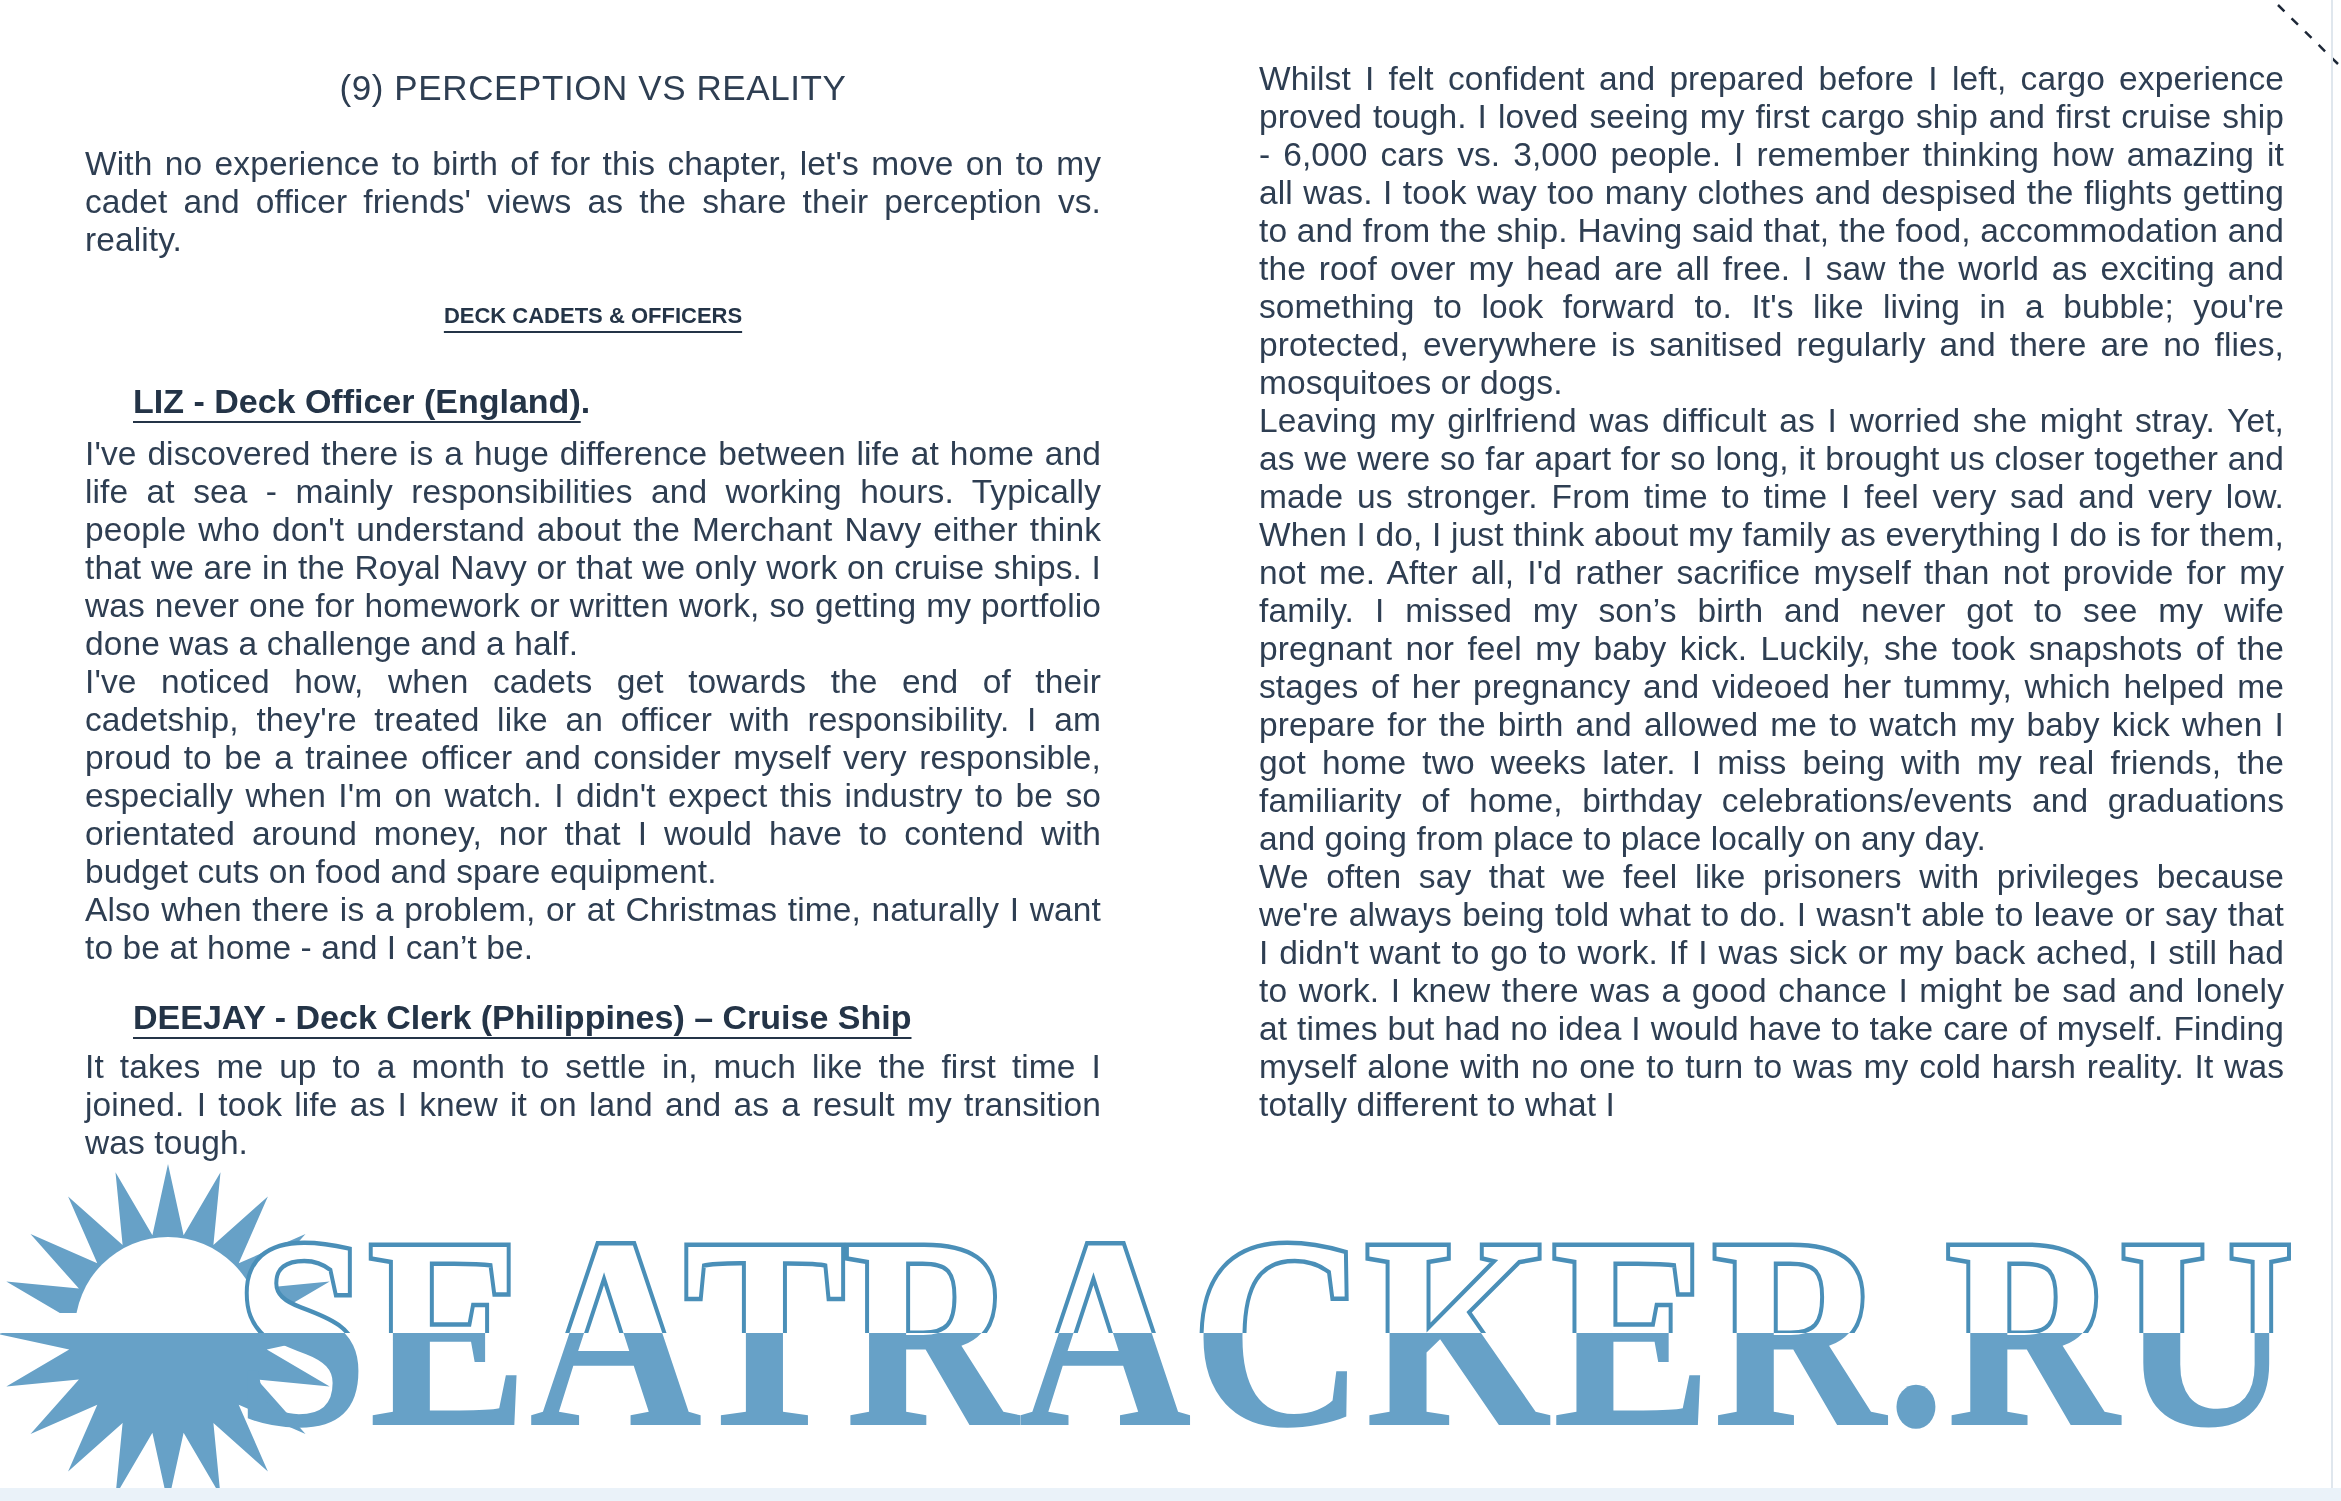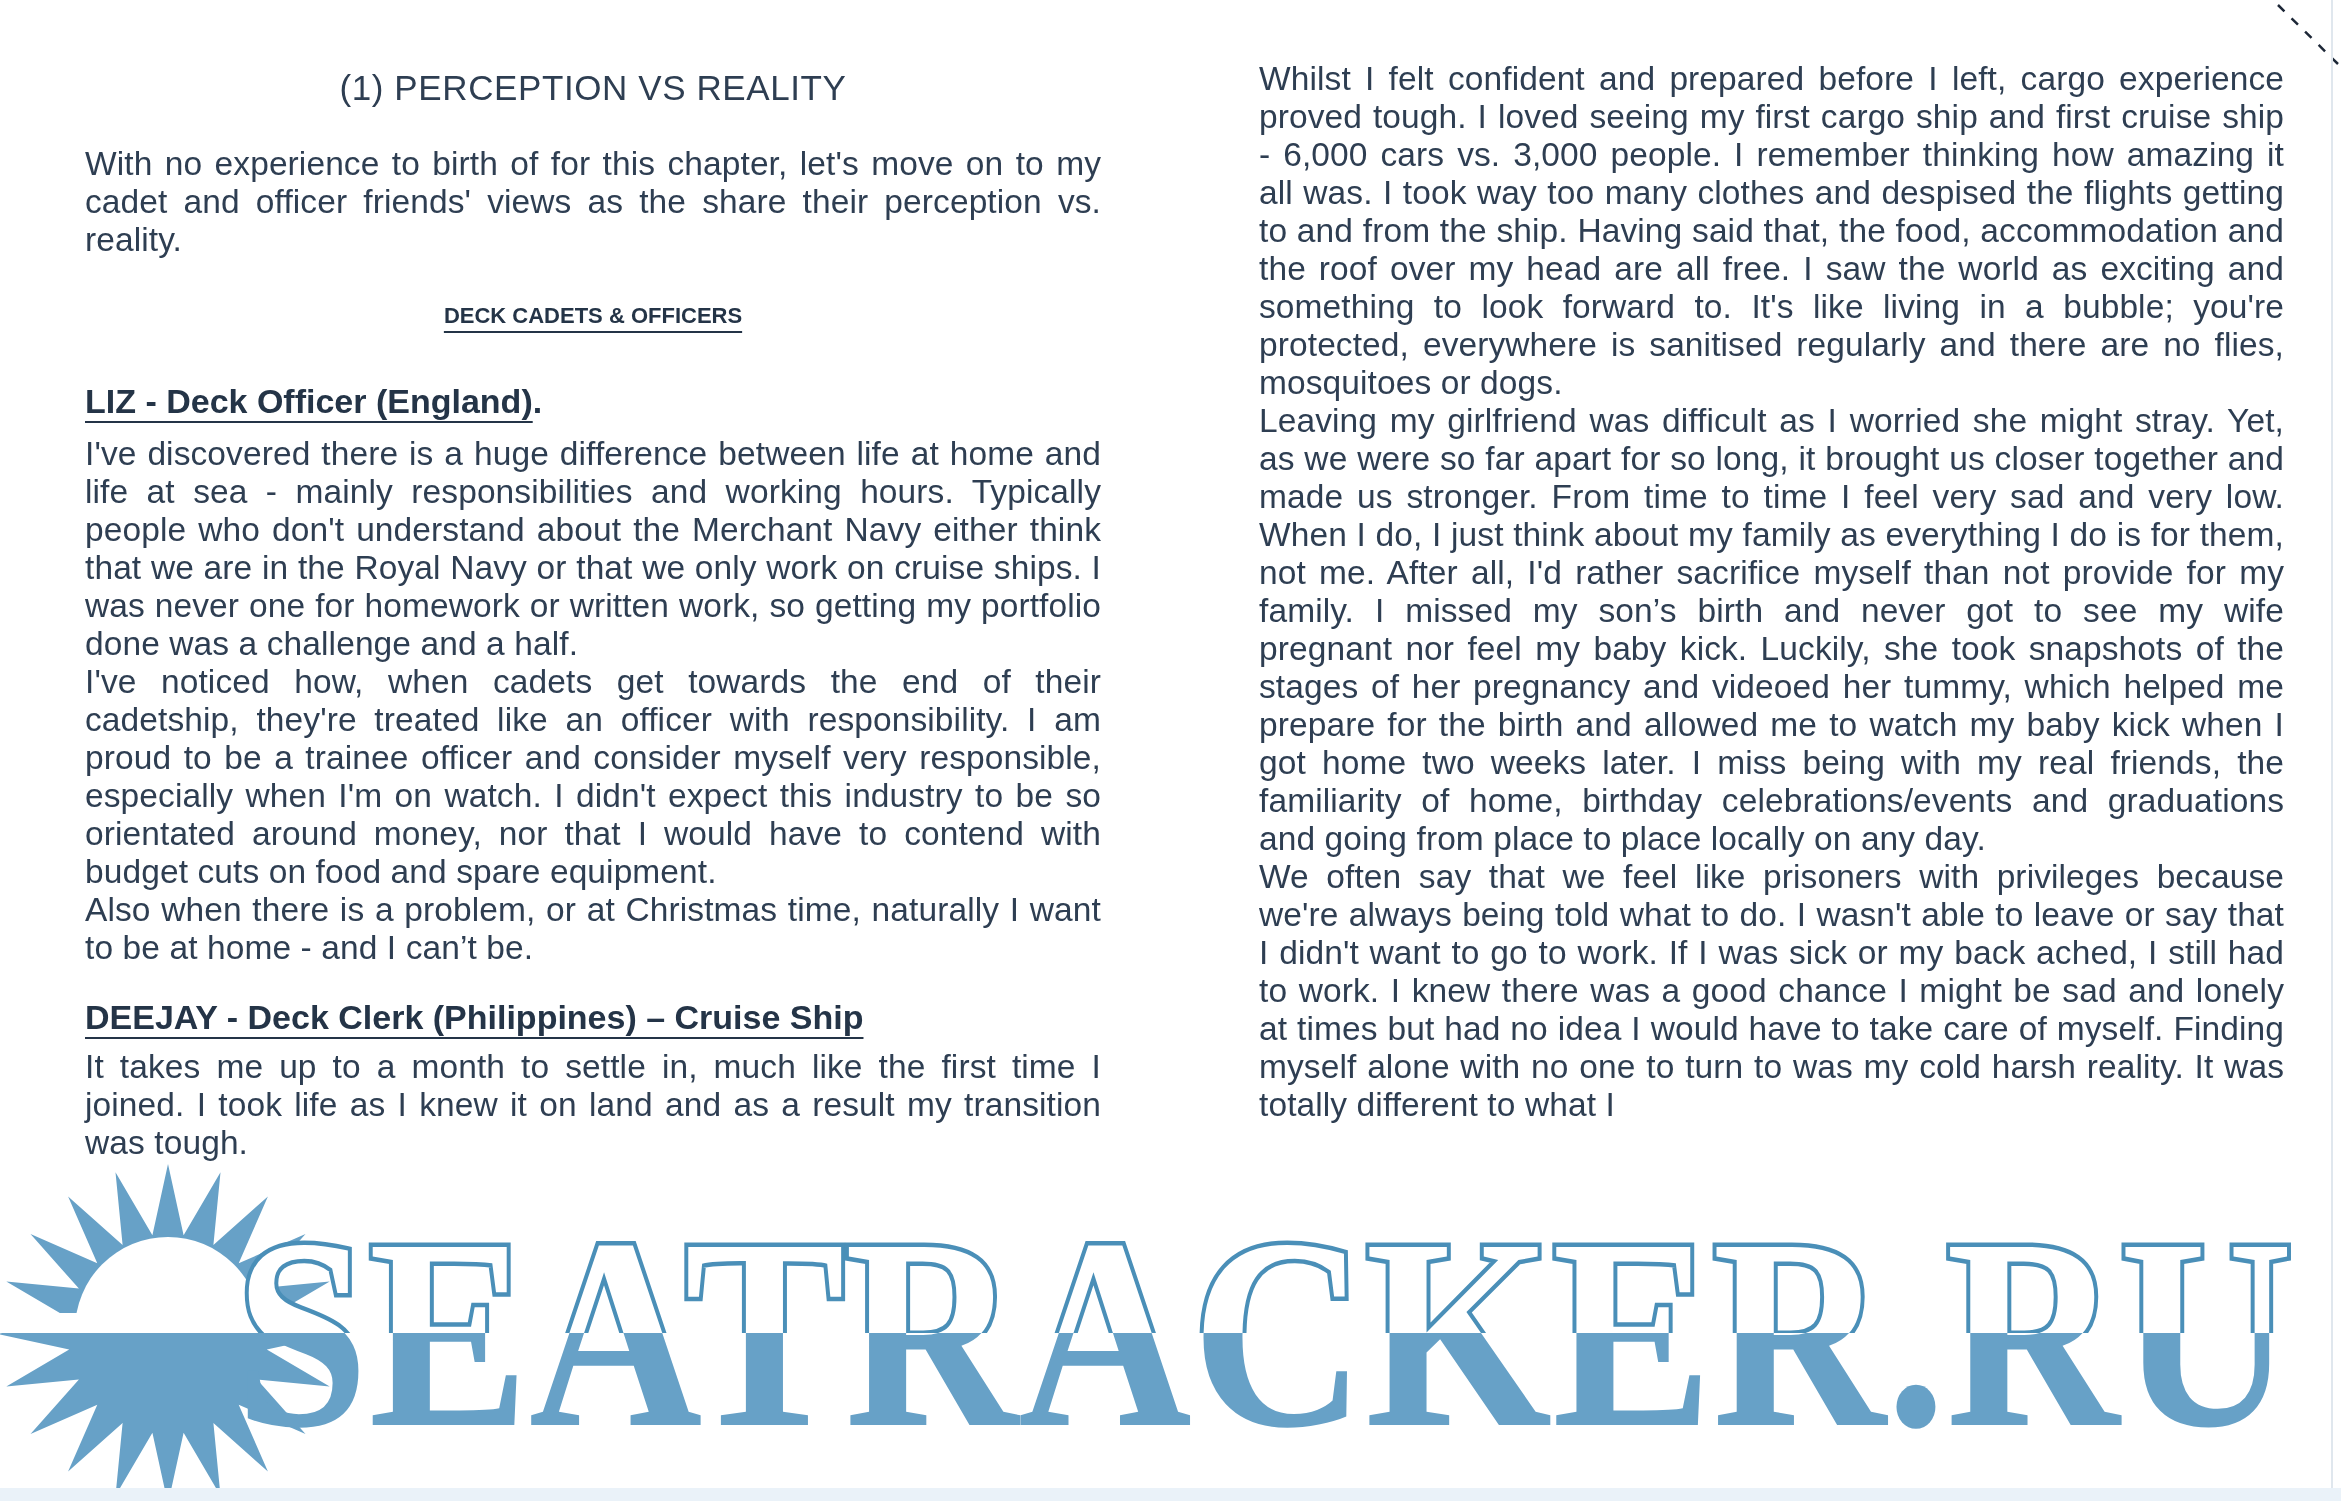--- a/index.html
+++ b/index.html
@@ -15,41 +15,41 @@
   .col-right { left:1259px; width:1025px; padding-top:60px; }
 
   .chapter-title { text-align:center; font-size:35px; line-height:53.5px; font-weight:400; letter-spacing:0.6px; color:#2e3e52; }
 
   p.body {
     font-size:33.5px; line-height:38px; text-align:justify;
     hyphens:auto; -webkit-hyphens:auto; color:#2e3e52; letter-spacing:0.1px;
   }
   .intro { margin-top:30px; }
   .center-heading { margin-top:30px; text-align:center; font-size:22px; line-height:53.5px; font-weight:700; color:#243447; }
-  .sub-heading { font-size:34px; line-height:53.5px; font-weight:700; color:#243447; }
+  .sub-heading { font-size:34px; line-height:53.5px; font-weight:700; color:#243447;margin-left:48px; }
   .liz-heading { margin-top:33px; }
   .first-after-heading { margin-top:6px; }
   .deejay-heading { margin-top:24px; }
   .deejay-para { margin-top:4px; }
   .u { text-decoration:underline; text-decoration-thickness:2px; text-underline-offset:8px; }
 
   .watermark-svg { position:absolute; inset:0; width:2341px; height:1501px; mix-blend-mode:multiply; pointer-events:none; }
   .wm-text { font-family:"Liberation Serif", serif; font-weight:700; }
 
   .bottom-strip { position:absolute; left:0; top:1488px; width:2341px; height:13px; background:#eaf2f9; }
   .right-edge { position:absolute; top:0; left:2331px; width:2px; height:1501px; background:#e0e7ee; }
 </style>
 </head>
 <body>
 
 <div class="page">
 
   <section class="col col-left">
     <header class="chapter-title">
-      <div>(1) PERCEPTION VS REALITY</div>
+      <div>(9) PERCEPTION VS REALITY</div>
     </header>
 
     <p class="body intro">With no experience to birth of for this chapter, let's move on to my cadet and officer friends' views as the share their perception vs. reality.</p>
 
     <h2 class="center-heading"><span class="u">DECK CADETS &amp; OFFICERS</span></h2>
 
     <h3 class="sub-heading liz-heading"><span class="u">LIZ - Deck Officer (England)</span><span>.</span></h3>
 
     <p class="body first-after-heading">I've discovered there is a huge difference between life at home and life at sea - mainly responsibilities and working hours. Typically people who don't understand about the Merchant Navy either think that we are in the Royal Navy or that we only work on cruise ships. I was never one for homework or written work, so getting my portfolio done was a challenge and a half.</p>
     <p class="body">I've noticed how, when cadets get towards the end of their cadetship, they're treated like an officer with responsibility. I am proud to be a trainee officer and consider myself very responsible, especially when I'm on watch. I didn't expect this industry to be so orientated around money, nor that I would have to contend with budget cuts on food and spare equipment.</p>

